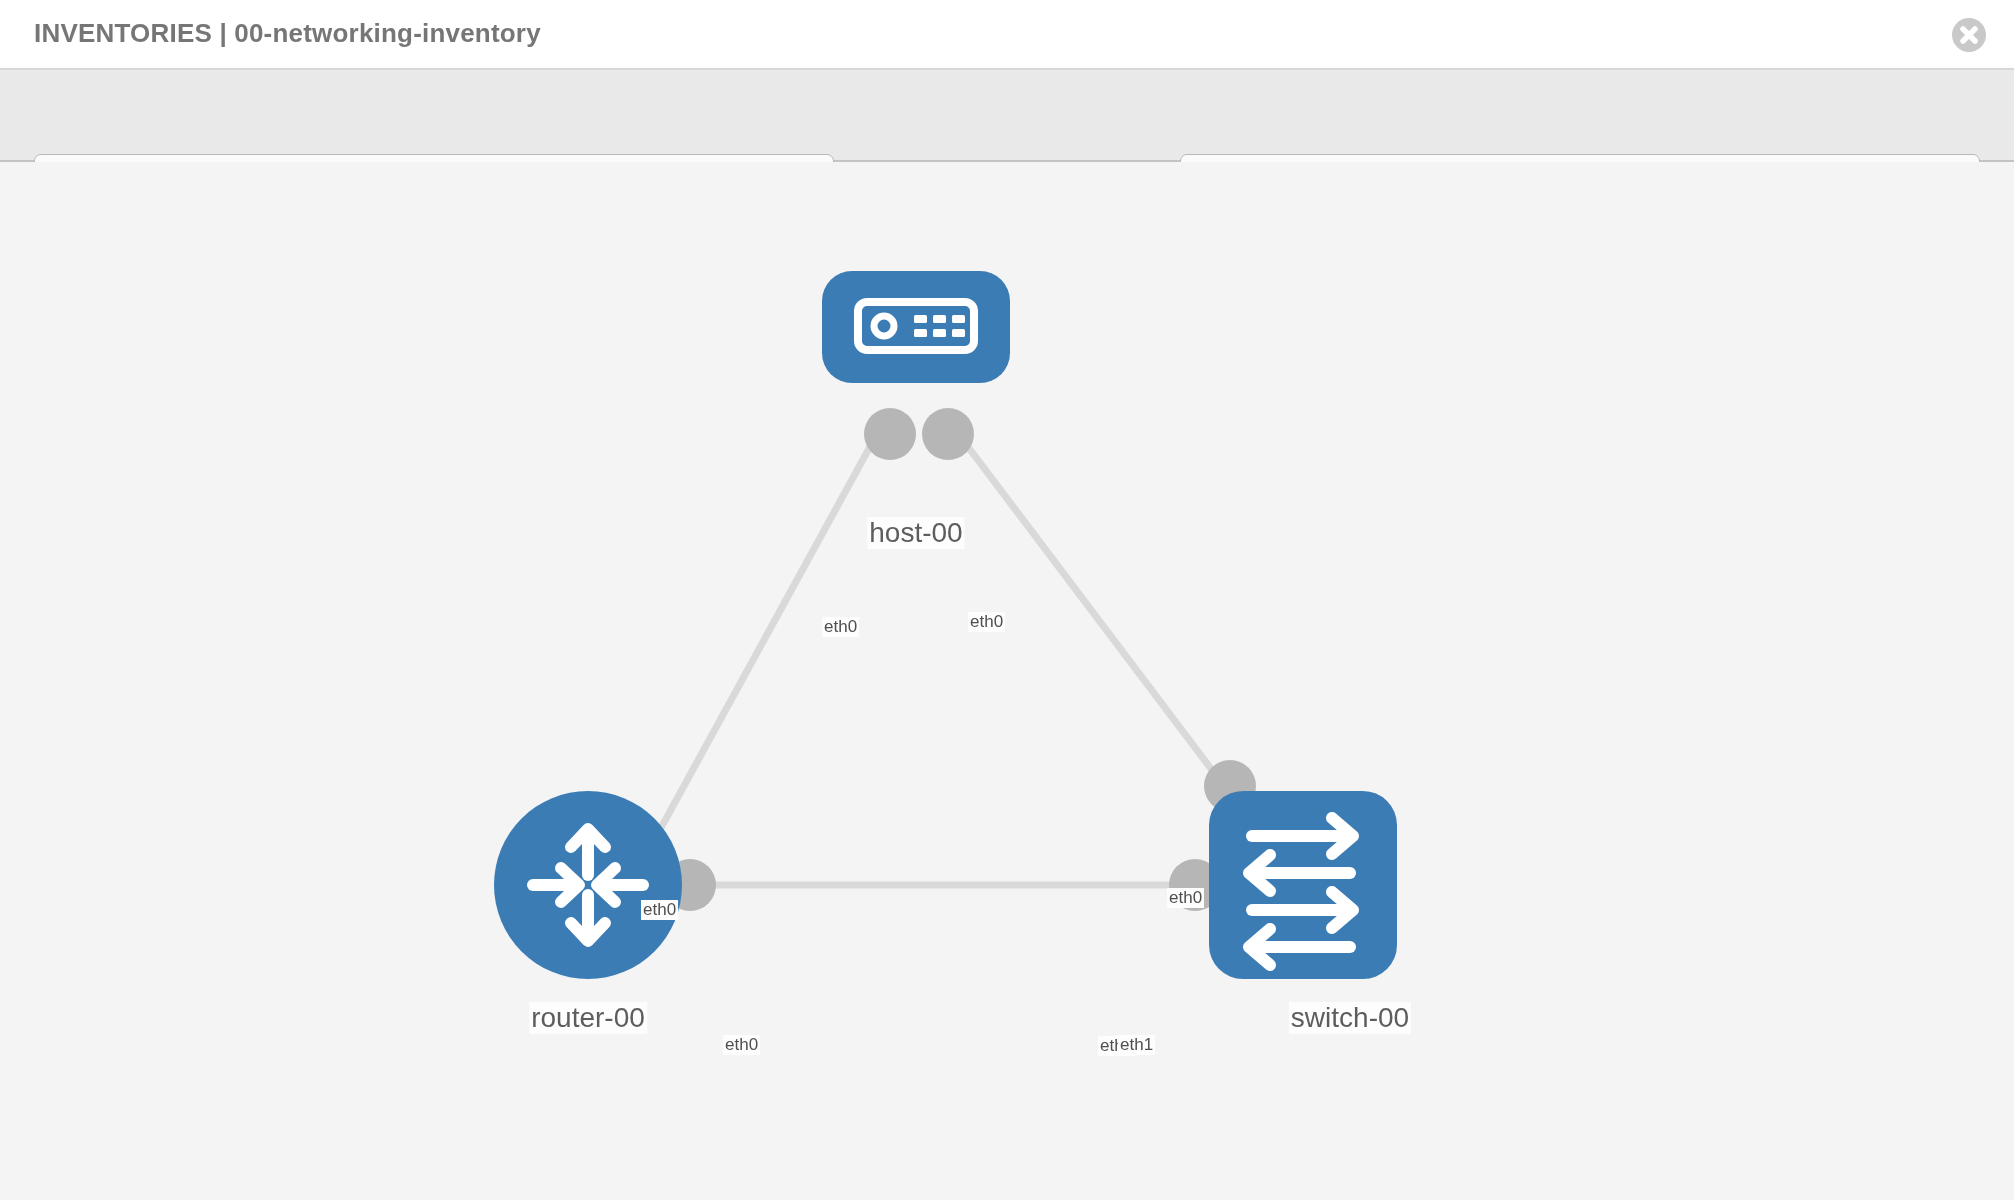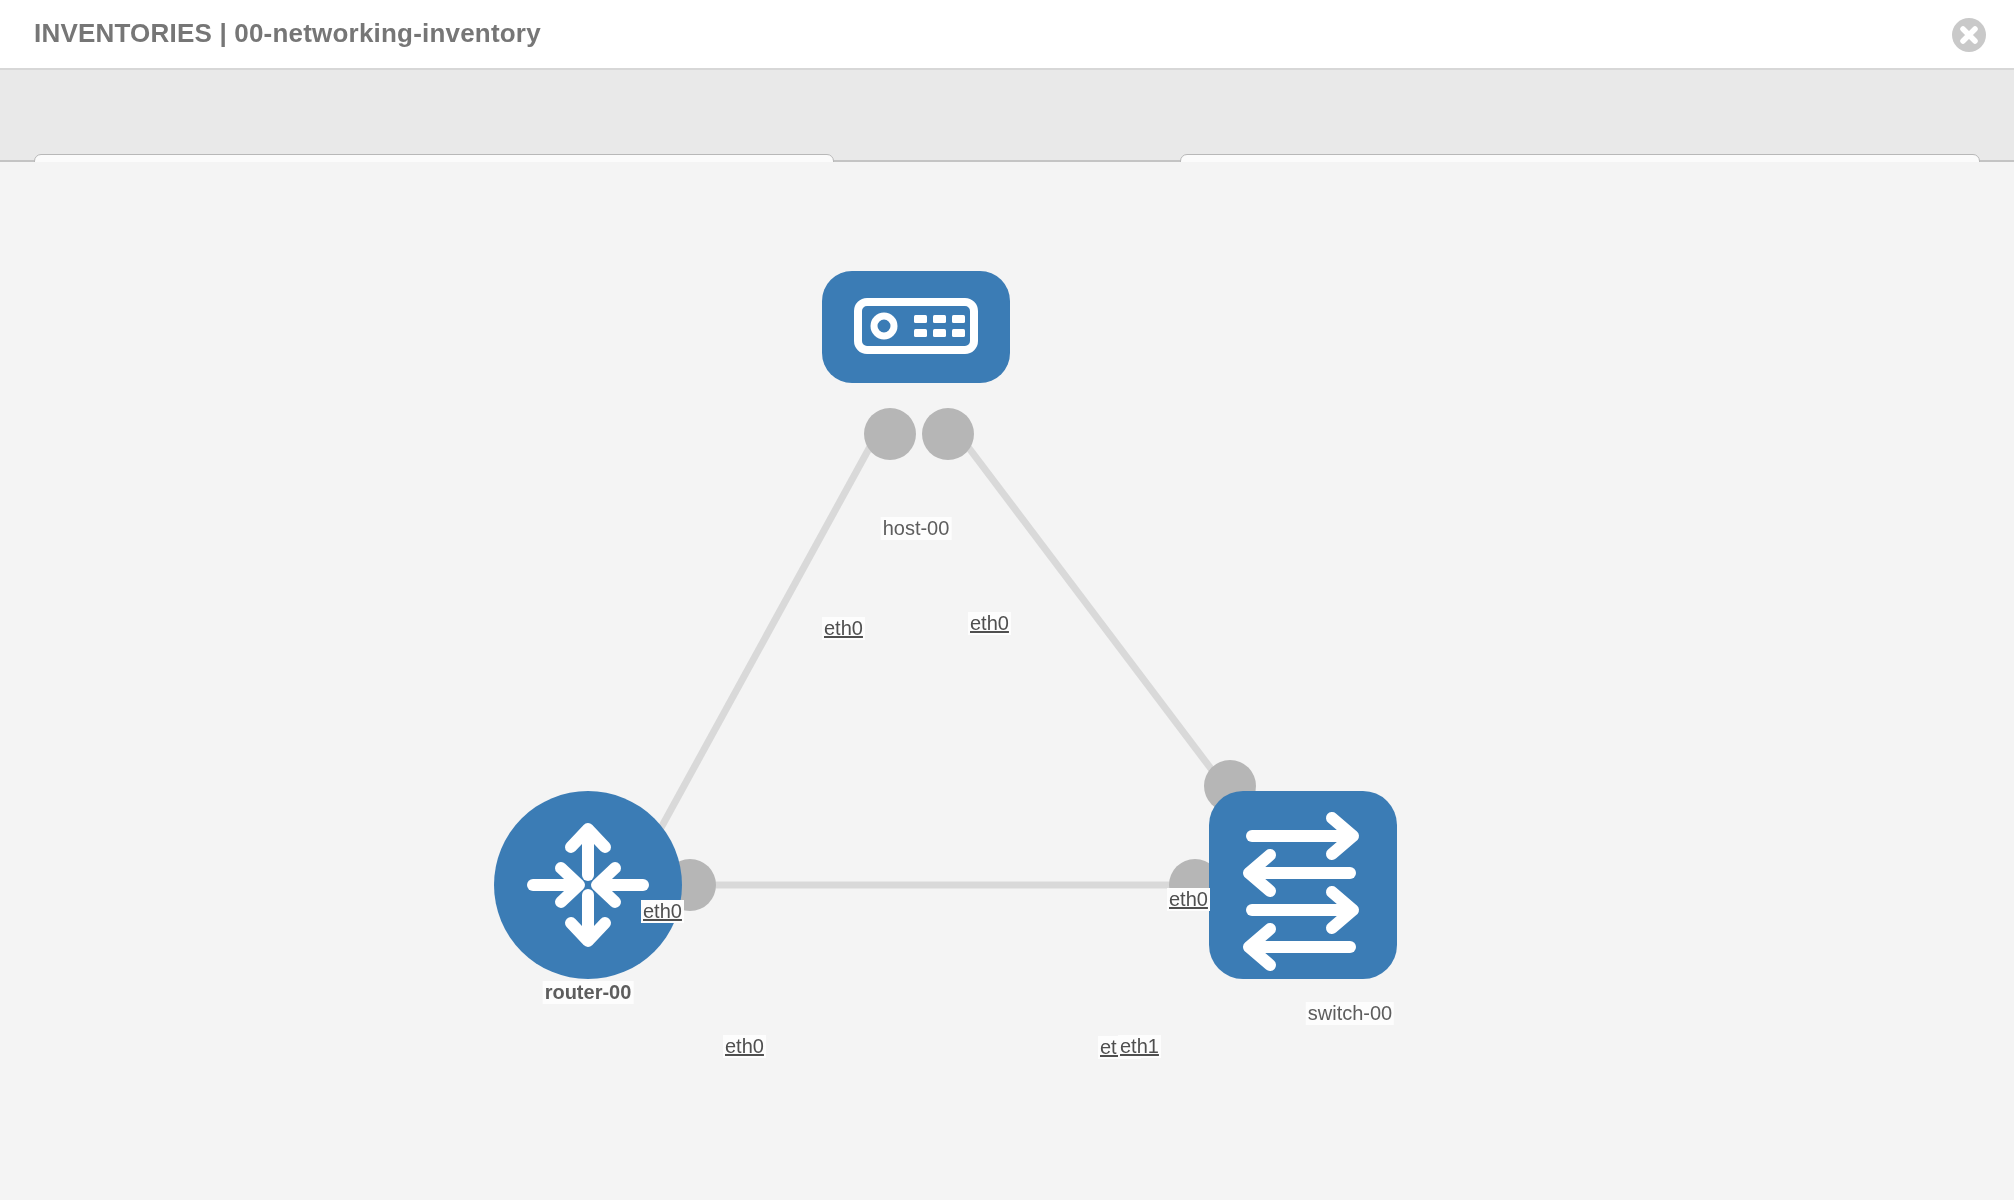--- a/index.html
+++ b/index.html
@@ -113,35 +113,34 @@
   }
   .graph-svg {
     position: absolute;
     left: 0; top: 0;
     width: 2014px;
     height: 1038px;
   }
 
   .node-label {
     position: absolute;
-    font-size: 20px;
+    font-size: 28px;
     color: #5d5d5d;
     background: #fdfdfd;
     white-space: nowrap;
     padding: 0 2px;
     transform: translateX(-50%);
   }
   .iface-label {
     position: absolute;
-    font-size: 20px;
+    font-size: 17px;
     color: #4f4f4f;
     background: #fdfdfd;
     white-space: nowrap;
     padding: 0 2px;
-    text-decoration: underline;
   }
 </style>
 </head>
 <body>
 
 <div id="app">
 
   <div class="header">
     <div class="page-title">INVENTORIES | 00-networking-inventory</div>
     <div class="close-btn">
@@ -245,21 +244,21 @@
           <path d="M1252 748 L1352 748"></path>
           <path d="M1332 730 L1353 748 L1332 766"></path>
 
           <path d="M1350 785 L1250 785"></path>
           <path d="M1270 767 L1249 785 L1270 803"></path>
         </g>
       </g>
     </svg>
 
     <div class="node-label" style="left:916px; top:355px;">host-00</div>
-    <div class="node-label" style="left:588px; top:819px;font-weight:bold;">router-00</div>
+    <div class="node-label" style="left:588px; top:840px;">router-00</div>
     <div class="node-label" style="left:1302px; top:840px;margin-left:48px;">switch-00</div>
 
     <div class="iface-label" style="left:822px; top:455px;">eth0</div>
     <div class="iface-label" style="left:968px; top:450px;">eth0</div>
     <div class="iface-label" style="left:641px; top:738px;">eth0</div>
     <div class="iface-label" style="left:1167px; top:726px;">eth0</div>
     <div class="iface-label" style="left:723px; top:873px;">eth0</div>
     <div class="iface-label" style="left:1098px; top:874px; z-index:1;">eth0</div>
     <div class="iface-label" style="left:1118px; top:873px; z-index:2;text-align:center;">eth1</div>
 

